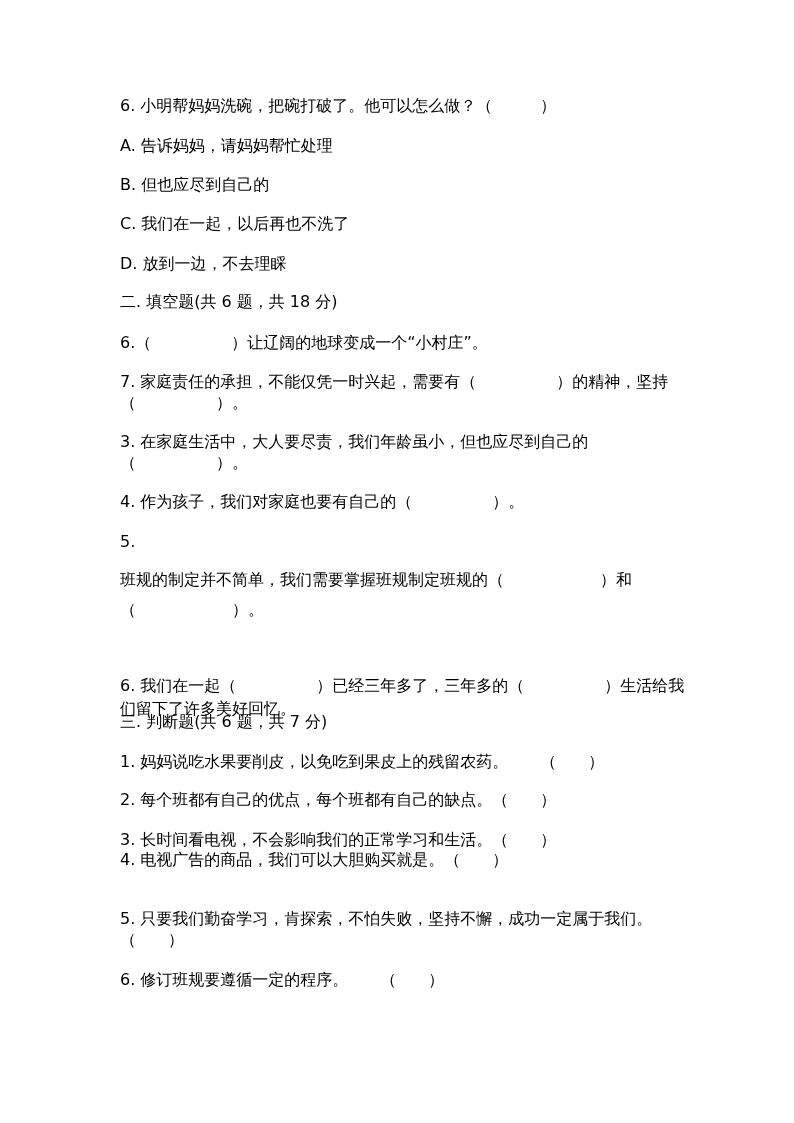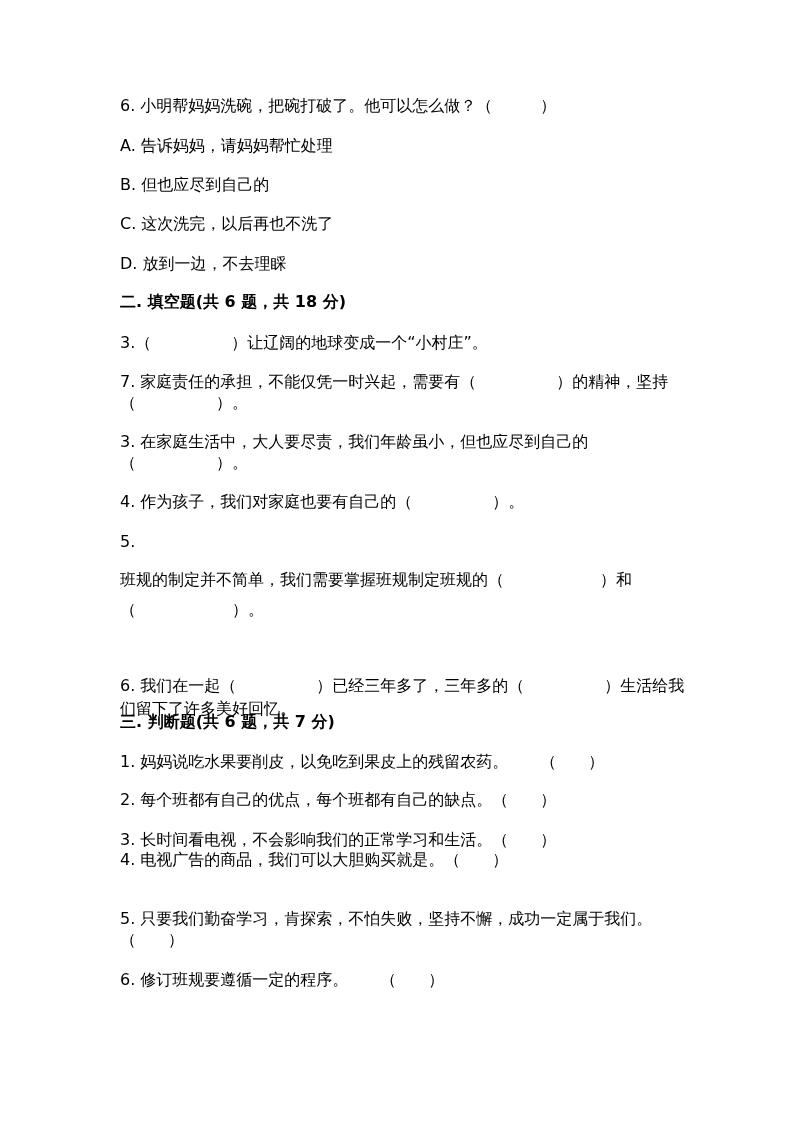--- a/index.html
+++ b/index.html
@@ -1,32 +1,32 @@
 <!DOCTYPE html>
 <html><head>
 <meta charset="utf-8">
 <style>
   html, body { margin: 0; padding: 0; background: #ffffff; }
   body { width: 794px; height: 1123px; position: relative; overflow: hidden;
          font-family: "DejaVu Sans", "Liberation Sans", sans-serif; color: #000; }
   .line { position: absolute; left: 120px; font-size: 16px; line-height: 20px; white-space: pre; }
-  .heading { font-weight: bold; }
+  .heading { font-weight: normal; }
 </style>
 </head>
 <body>
 
 <div>
   <div class="line" style="top:96px">6. 小明帮妈妈洗碗，把碗打破了。他可以怎么做？（　　　）</div>
   <div class="line" style="top:136px">A. 告诉妈妈，请妈妈帮忙处理</div>
   <div class="line" style="top:175px">B. 但也应尽到自己的</div>
-  <div class="line" style="top:214px">C. 这次洗完，以后再也不洗了</div>
+  <div class="line" style="top:214px">C. 我们在一起，以后再也不洗了</div>
   <div class="line" style="top:254px">D. 放到一边，不去理睬</div>
 
   <div class="line heading" style="top:292px">二. 填空题(共 6 题，共 18 分)</div>
-  <div class="line" style="top:333px">3.（　　　　　）让辽阔的地球变成一个“小村庄”。</div>
+  <div class="line" style="top:333px">6.（　　　　　）让辽阔的地球变成一个“小村庄”。</div>
   <div class="line" style="top:372px">7. 家庭责任的承担，不能仅凭一时兴起，需要有（　　　　　）的精神，坚持</div>
   <div class="line" style="top:393px">（　　　　　）。</div>
   <div class="line" style="top:432px">3. 在家庭生活中，大人要尽责，我们年龄虽小，但也应尽到自己的</div>
   <div class="line" style="top:453px">（　　　　　）。</div>
   <div class="line" style="top:492px">4. 作为孩子，我们对家庭也要有自己的（　　　　　）。</div>
   <div class="line" style="top:532px">5.</div>
   <div class="line" style="top:570px">班规的制定并不简单，我们需要掌握班规制定班规的（　　　　　　）和</div>
   <div class="line" style="top:600px">（　　　　　　）。</div>
   <div class="line" style="top:676px">6. 我们在一起（　　　　　）已经三年多了，三年多的（　　　　　）生活给我</div>
   <div class="line" style="top:699px">们留下了许多美好回忆。</div>

